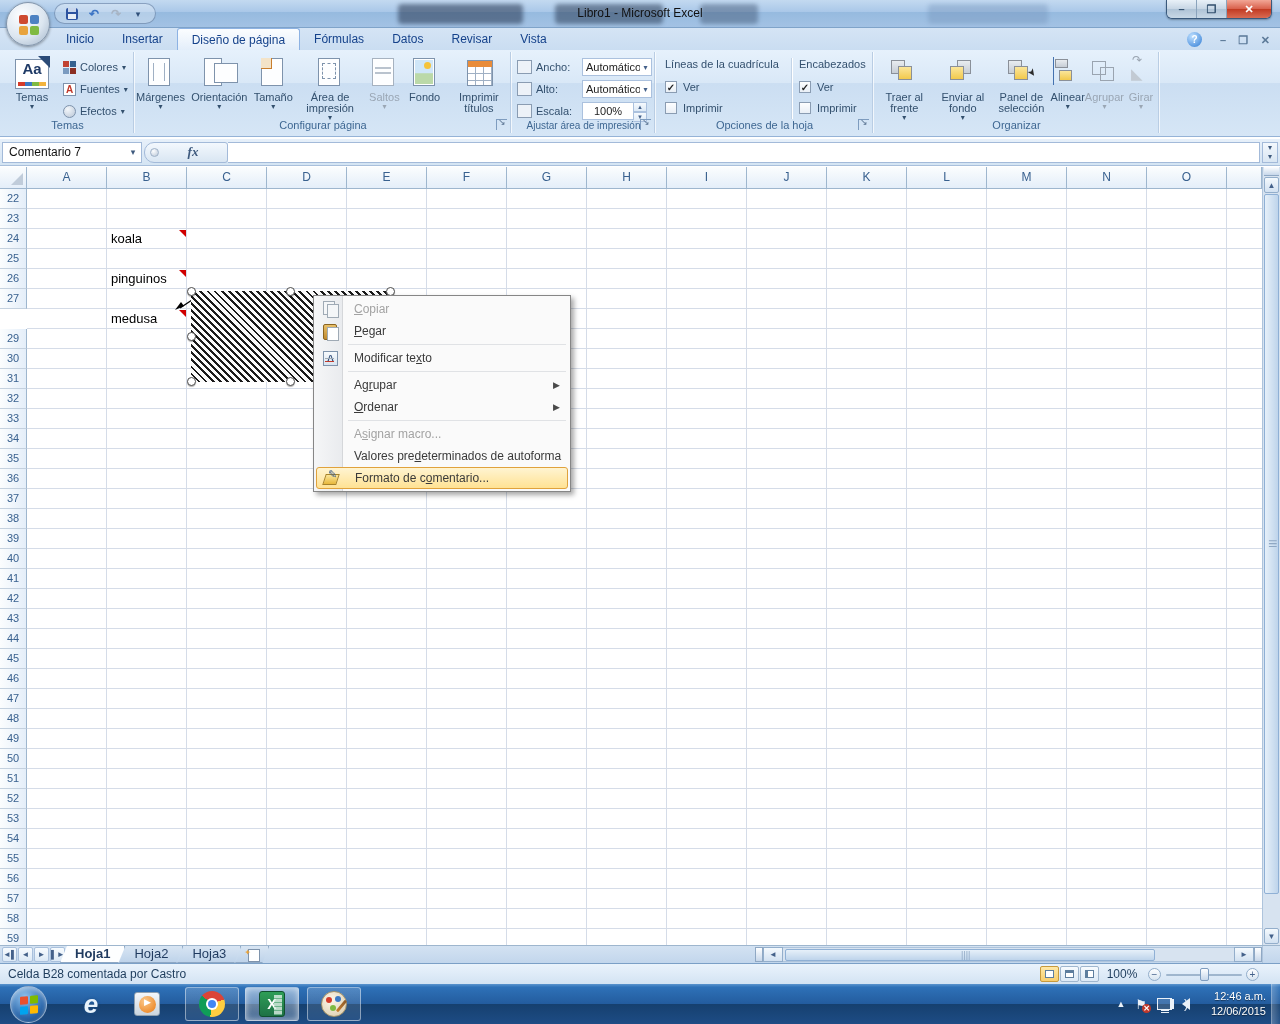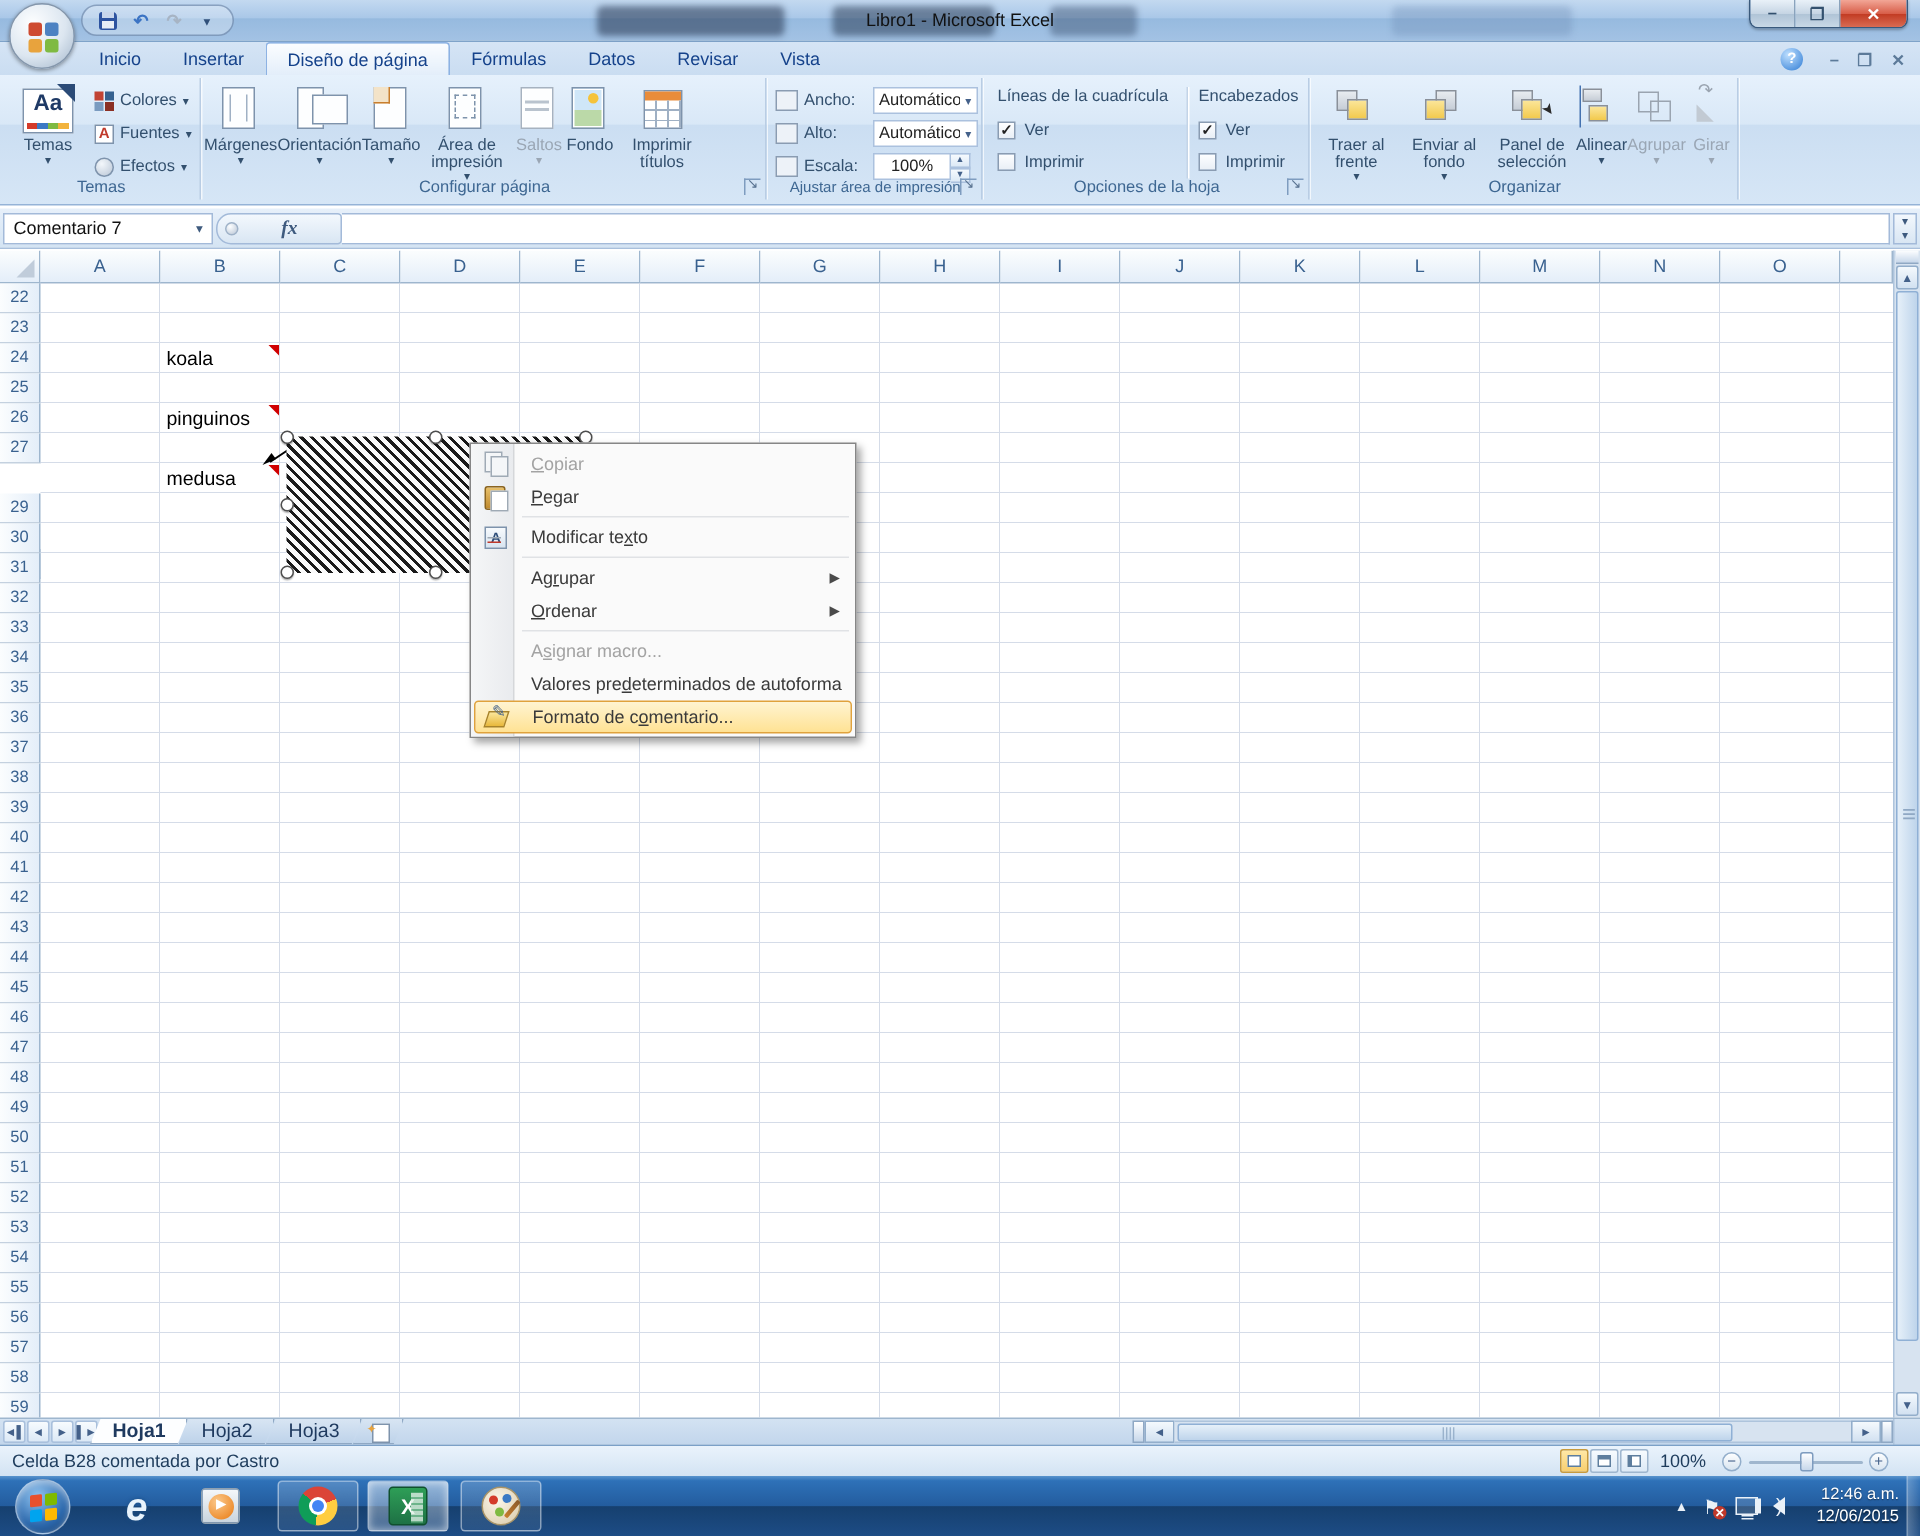--- a/index.html
+++ b/index.html
@@ -317,21 +317,21 @@
         <div class="smallbtn" style="margin-top:4px;">
           <span class="ic-efectos"></span>
           <span>Efectos</span>
           <span class="sarrow">▾</span>
         </div>
       </div>
       <div class="glabel">Temas</div>
     </div>
 
     <div class="rgroup" style="left:136px;width:375px;">
-      <div id="cfgrow" style="display:flex;justify-content:flex-start;padding-top:2px;">
+      <div id="cfgrow" style="display:flex;justify-content:space-between;padding-top:2px;">
           <div class="bigbtn">
             <div class="ric ric-margins">
               <div class="pg"></div>
             </div>
             <span class="blbl">Márgenes</span>
             <span class="barrow">▾</span>
           </div>
           <div class="bigbtn">
             <div class="ric ric-orientation">
               <div class="pg"></div>

